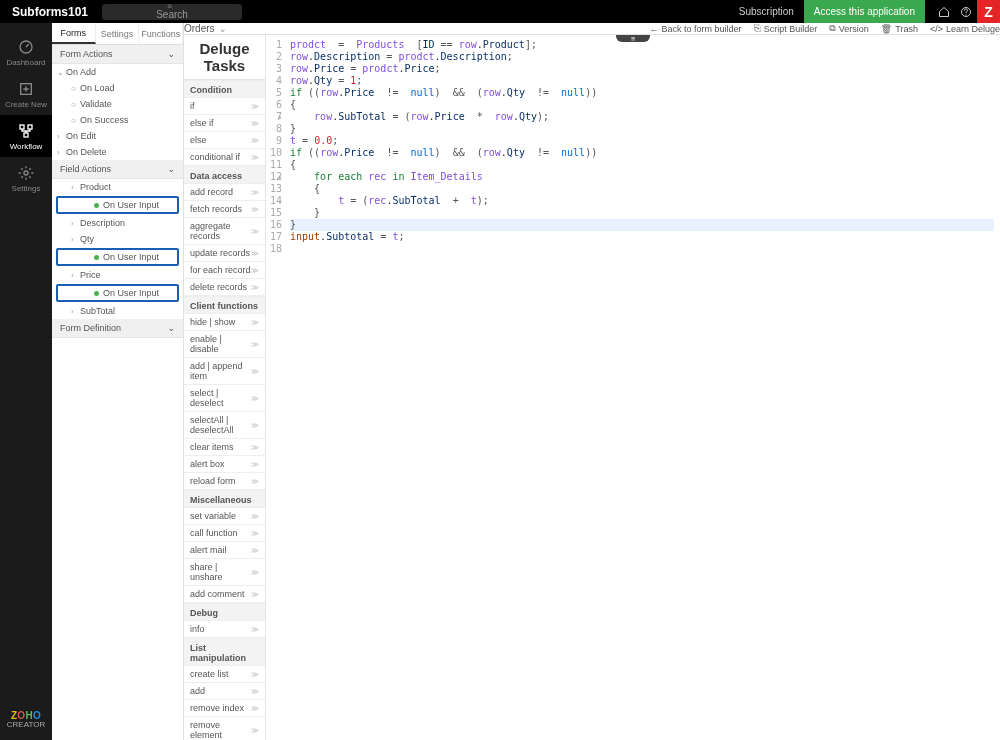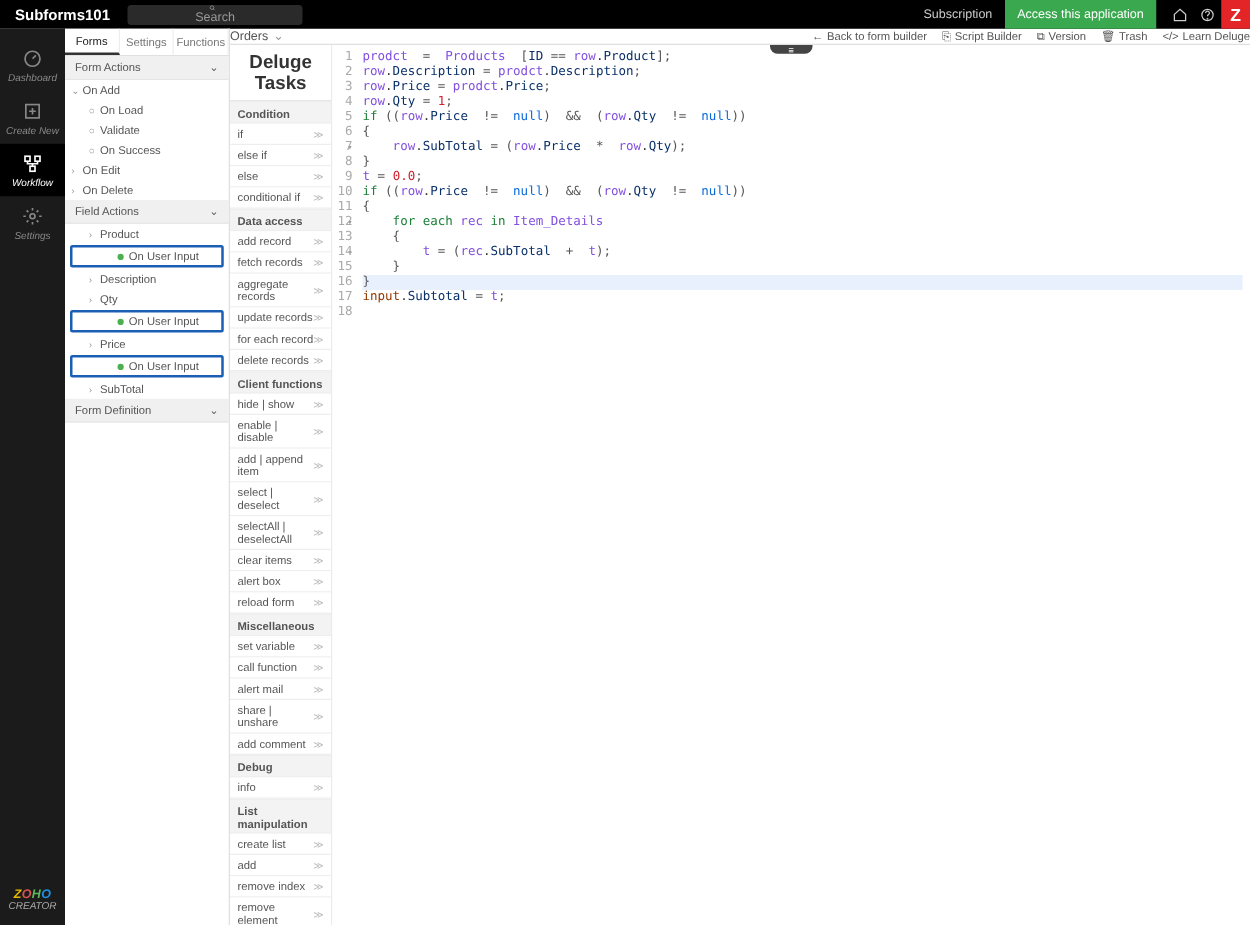--- a/index.html
+++ b/index.html
@@ -7,21 +7,21 @@
 .topbar { height: 23px; background: #000; display: flex; align-items: center; padding: 0 0 0 12px; color: #fff; }
 .brand { font-size: 12px; font-weight: 600; margin-right: 14px; }
 .search { background: #2a2a2a; border-radius: 3px; height: 16px; width: 140px; display: flex; align-items: center; padding: 0 6px; color: #999; font-size: 10px; flex-direction: column; }
 .search svg { margin-right: 4px; }
 .topbar-right { margin-left: auto; display: flex; align-items: center; height: 100%; }
 .sub-link { color: #ccc; font-size: 10px; margin-right: 10px; }
 .access-btn { background: #3aa84e; color: #fff; font-size: 10px; padding: 5px 10px; height: 23px; display: flex; align-items: center; margin-right: 8px; }
 .topicon { width: 22px; height: 23px; display: flex; align-items: center; justify-content: center; color: #ccc; }
 .zlogo { width: 23px; height: 23px; background: #e42527; display: flex; align-items: center; justify-content: center; color: #fff; font-weight: bold; font-size: 14px; }
 .main { display: flex; height: 717px; }
-.leftnav { width: 52px; background: #1b1b1b; display: flex; flex-direction: column; align-items: center; padding-top: 8px; color: #888; font-style: italic; }
+.leftnav { width: 52px; background: #1b1b1b; display: flex; flex-direction: column; align-items: center; padding-top: 8px; color: #888; }
 .nav-item { width: 52px; display: flex; flex-direction: column; align-items: center; padding: 8px 0 6px 0; font-size: 8px; gap: 3px; }
 .nav-item.active { background: #000; color: #fff; }
 .nav-icon { width: 16px; height: 16px; }
 .nav-bottom { margin-top: auto; margin-bottom: 10px; text-align: center; font-size: 8px; line-height: 1.1; color: #aaa; }
 .zoho-logo { font-weight: bold; font-size: 10px; letter-spacing: 0.3px; margin-top: 48px; }
 .zl-z{color:#e6b800;} .zl-o1{color:#d9534f;} .zl-h{color:#5cb85c;} .zl-o2{color:#1e90e6;}
 .panel { width: 132px; background: #fff; border-right: 1px solid #e0e0e0; display: flex; flex-direction: column; }
 .panel-tabs { display: flex; height: 22px; border-bottom: 1px solid #e0e0e0; }
 .ptab { flex: 1; display: flex; align-items: center; justify-content: center; font-size: 9px; color: #777; border-right: 1px solid #eee; }
 .ptab.active { color: #222; border-bottom: 2px solid #333; }

